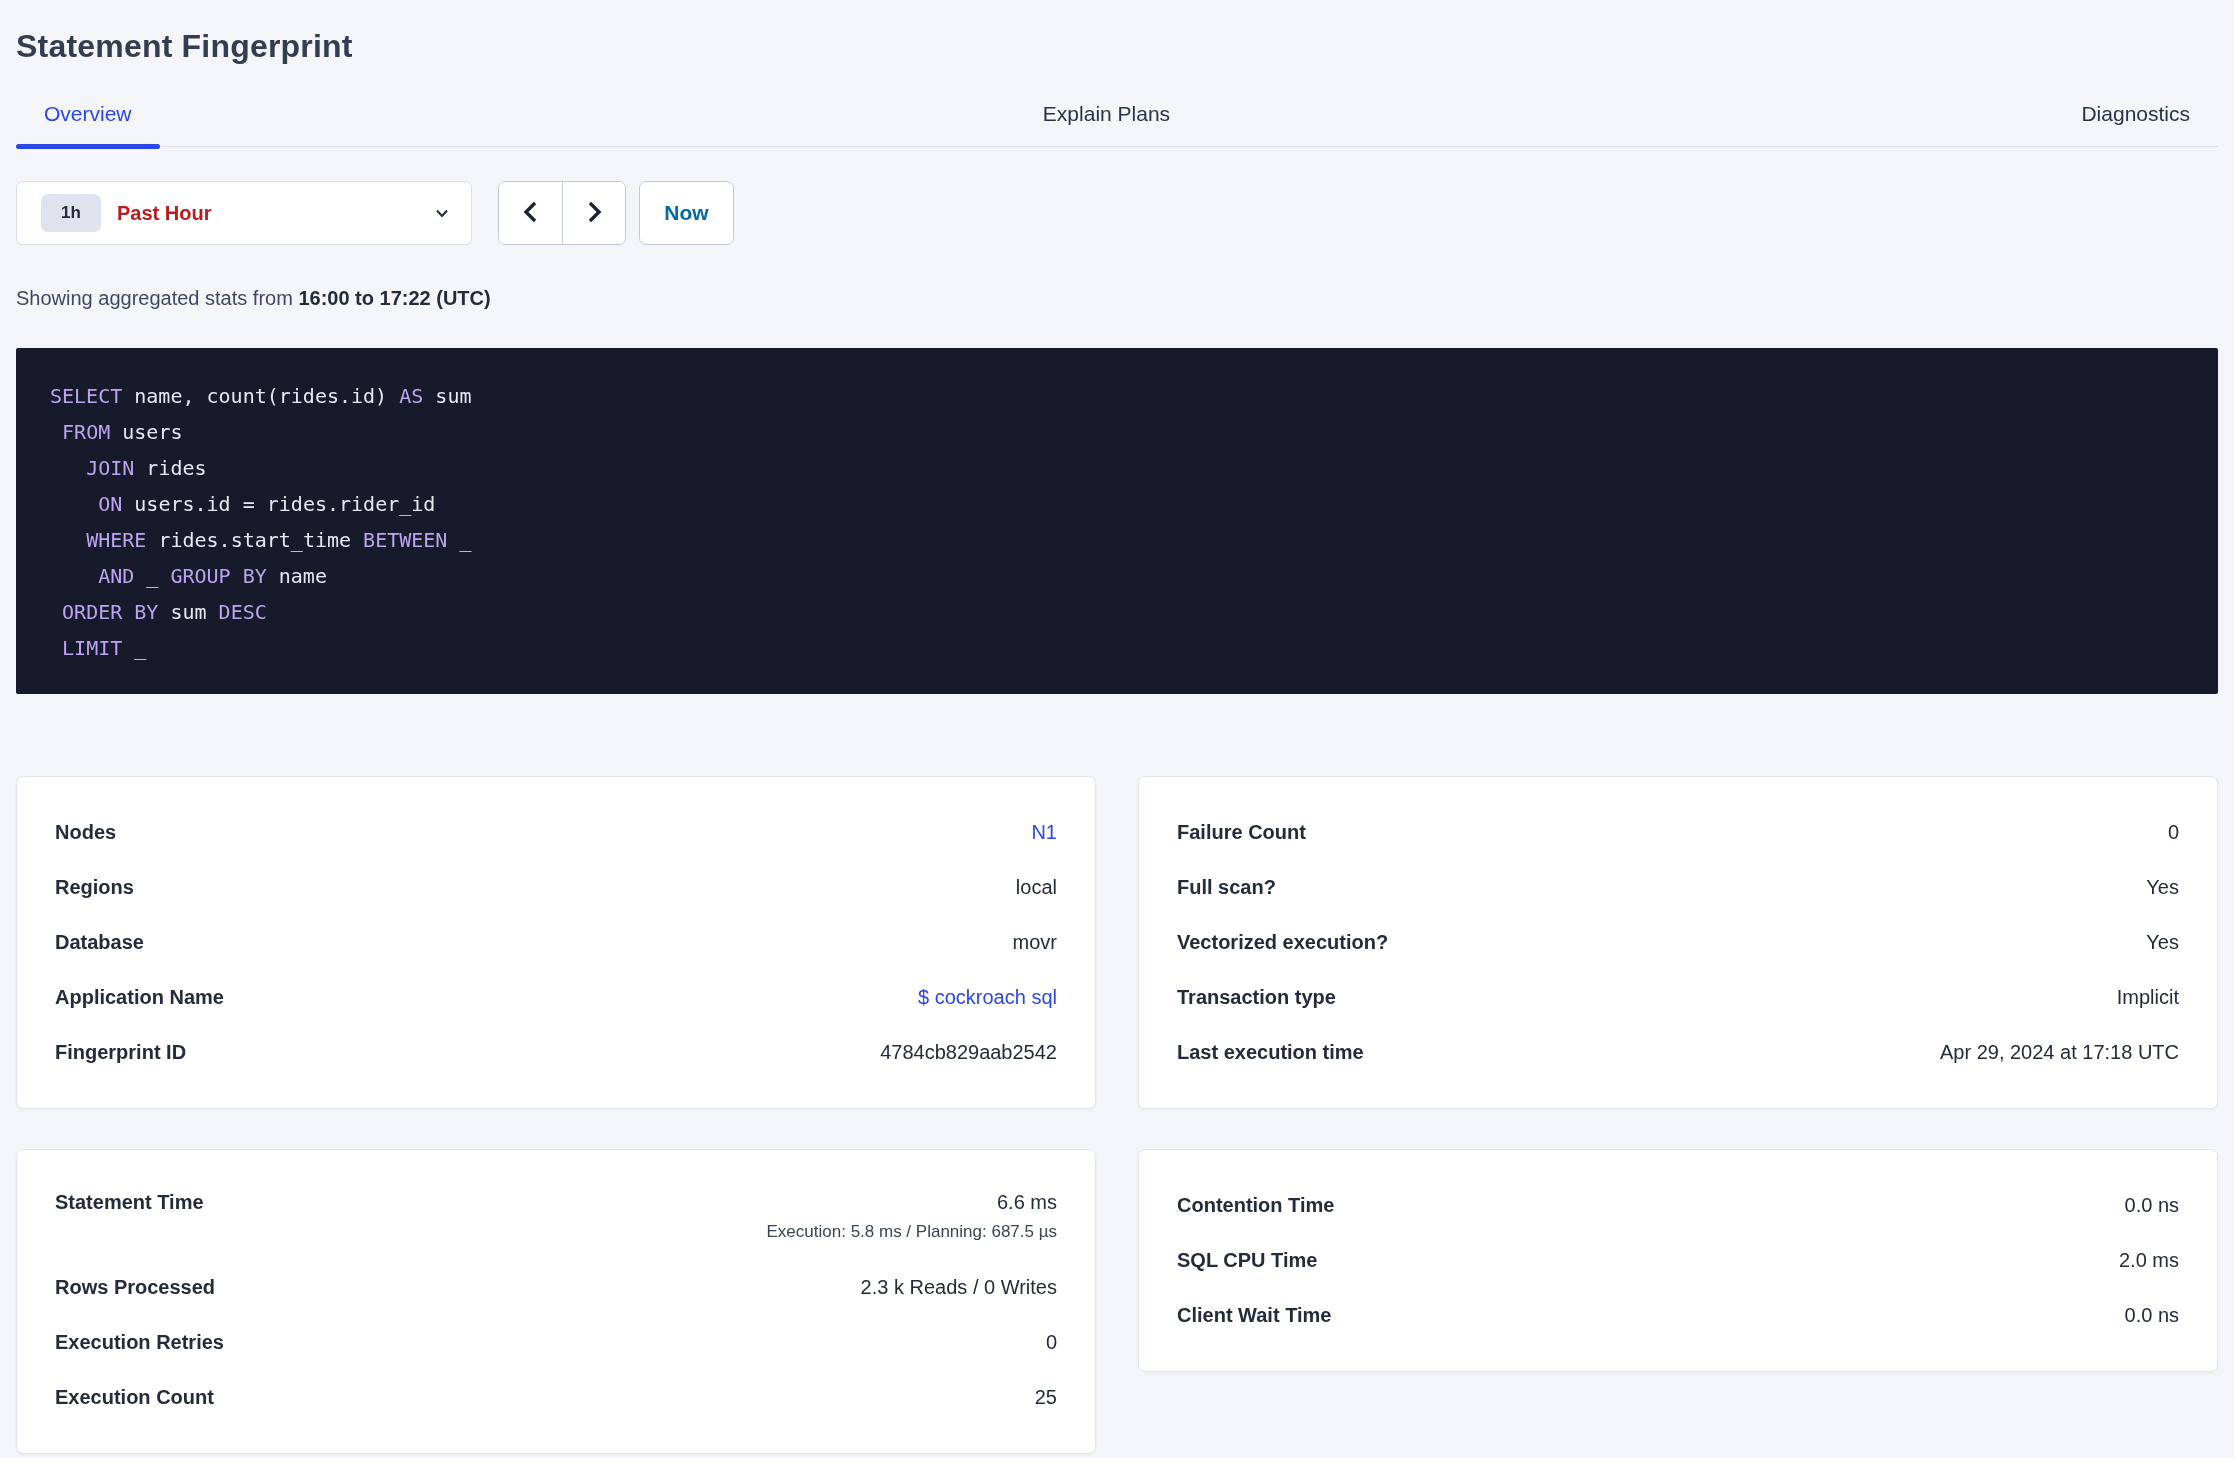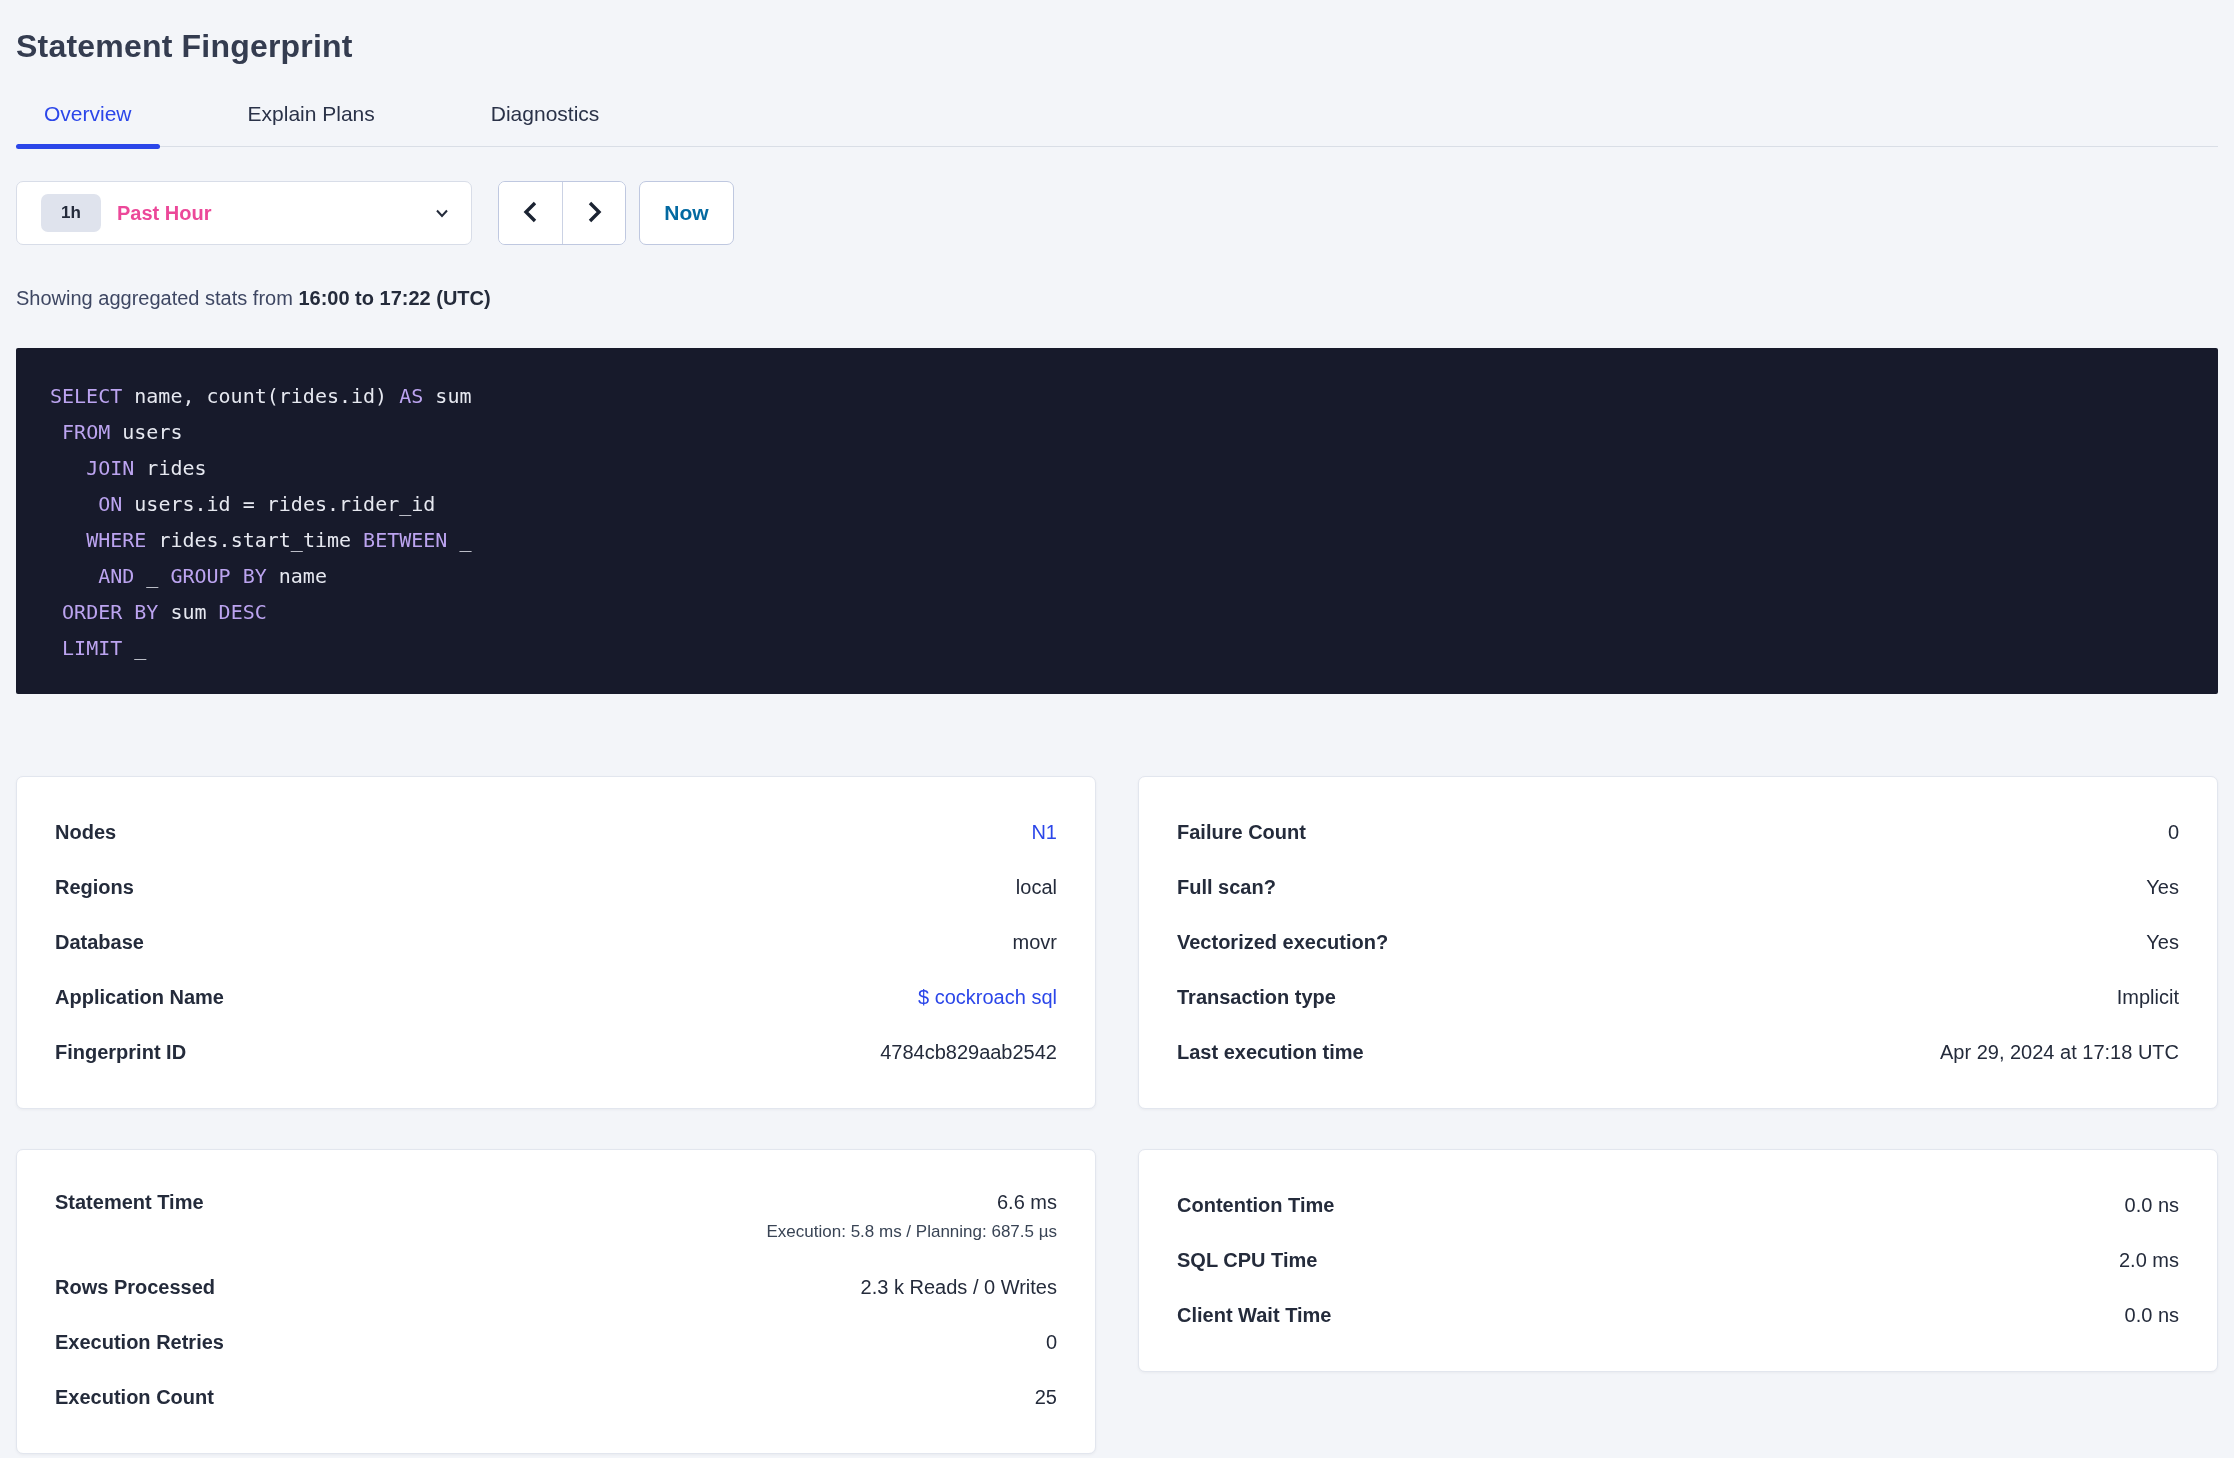--- a/index.html
+++ b/index.html
@@ -19,20 +19,21 @@
     font-size: 32px; line-height: 40px;
     font-weight: 700; color: #343C50;
     letter-spacing: 0.2px;
   }
 
   
   .tabs {
     margin-top: 36px;
     display: flex; gap: 60px;
     border-bottom: 1px solid #D9DEE6;
+    justify-content: space-between;
   }
   .tab {
     position: relative;
     padding: 0 28px 20px 28px;
     font-size: 21px; font-weight: 500;
     color: #2A3248; cursor: pointer;
   }
   .tab.active { color: #2B46E9; }
   .tab.active::after {
     content: "";
@@ -50,21 +51,21 @@
     display: flex; align-items: center;
     padding: 0 20px 0 24px;
     cursor: pointer;
   }
   .range-badge {
     background: #DFE3ED; color: #242B3B;
     font-size: 17px; font-weight: 700;
     border-radius: 7px;
     padding: 9px 0; width: 60px; text-align: center;
   }
-  .range-label { margin-left: 16px; font-size: 20px; font-weight: 600; color: #ec4899; }
+  .range-label { margin-left: 16px; font-size: 20px; font-weight: 600; color: #b91c1c; }
   .picker-caret { margin-left: auto; display: flex; align-items: center; }
 
   .arrow-group {
     margin-left: 26px;
     height: 64px;
     display: flex;
     background: #fff;
     border: 1px solid #BFC8E0; border-radius: 7px;
     overflow: hidden;
   }

